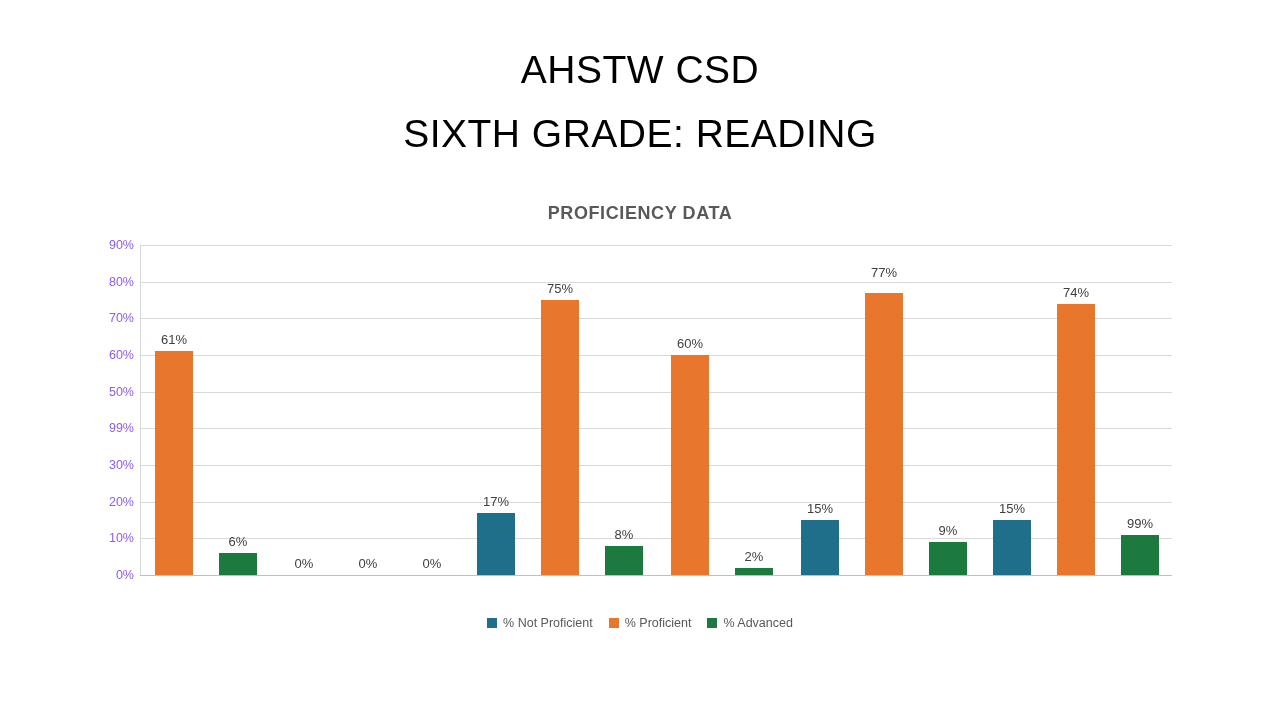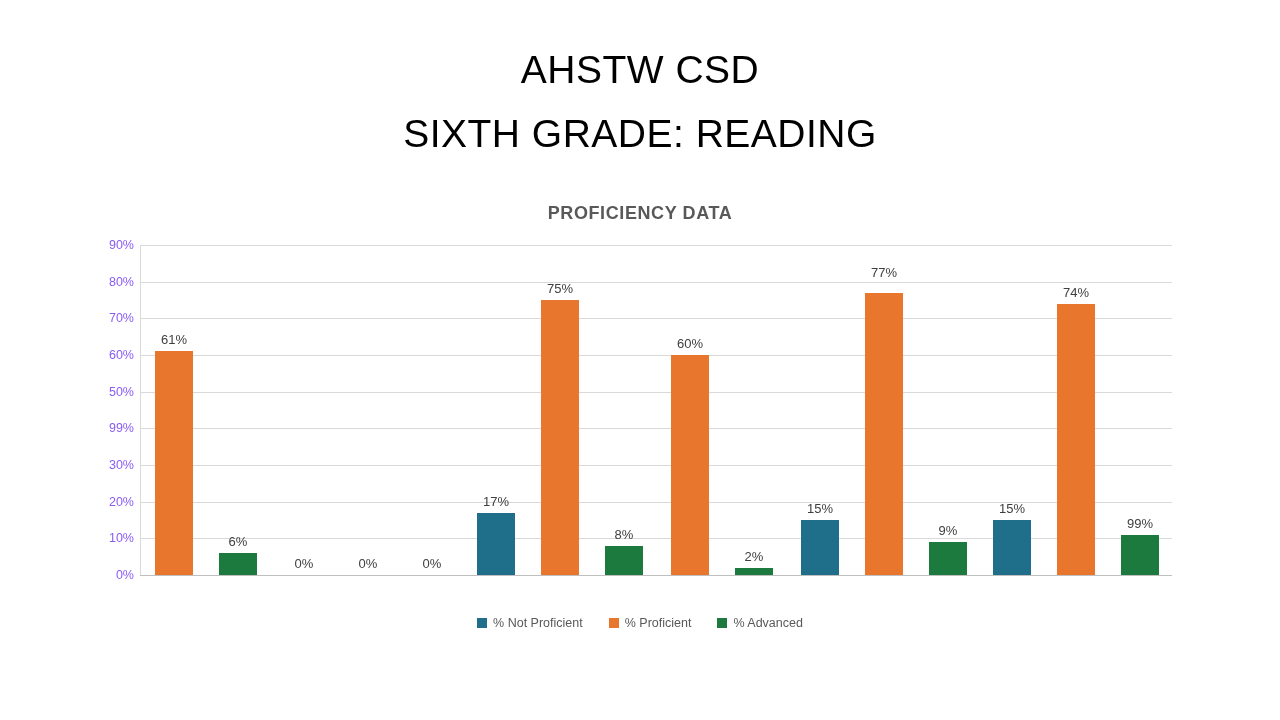--- a/index.html
+++ b/index.html
@@ -138,21 +138,21 @@
     color: #595959;
   }
   .legend {
     position: absolute;
     left: 0;
     top: 616px;
     width: 1280px;
     display: flex;
     justify-content: center;
     align-items: center;
-    gap: 26px;
+    gap: 16px;
   }
   .legend-item {
     display: flex;
     align-items: center;
     gap: 6px;
     font-size: 12.5px;
     color: #595959;
   }
   .legend-swatch {
     width: 10px;

